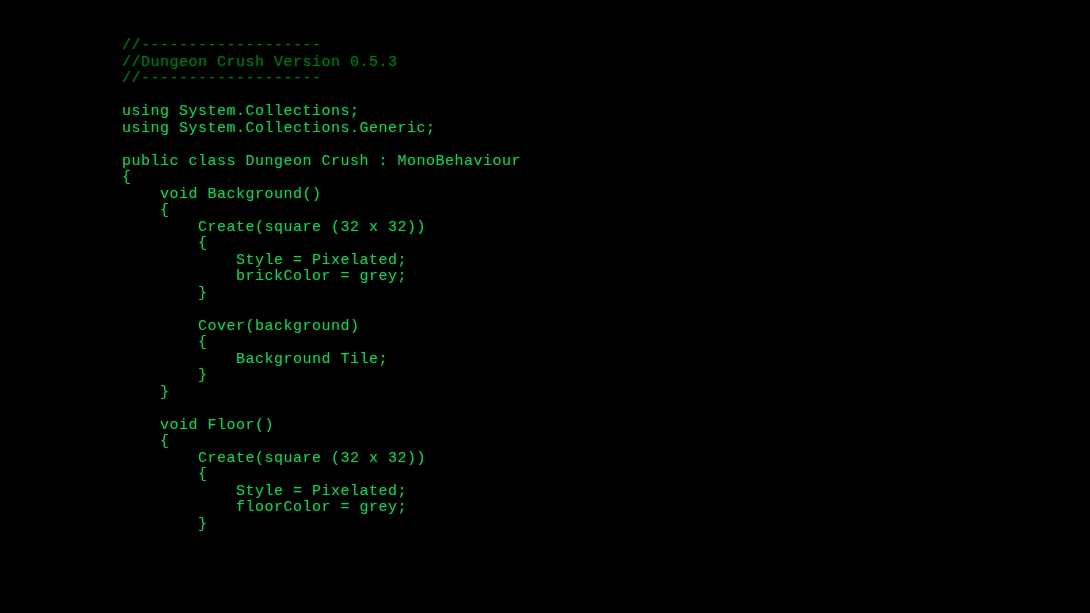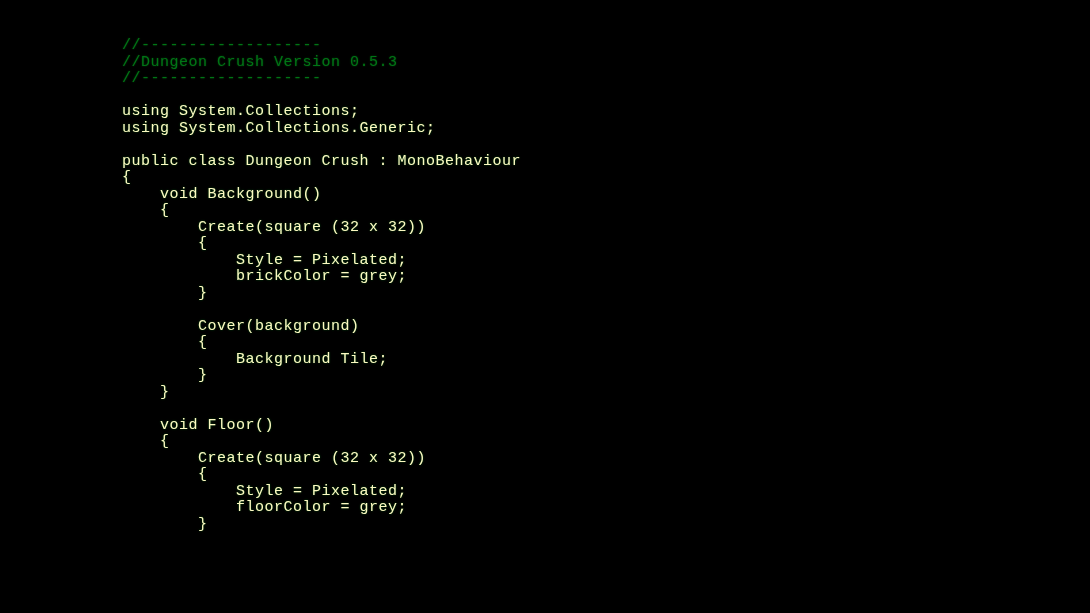--- a/index.html
+++ b/index.html
@@ -15,21 +15,21 @@
       font-family: 'Courier New', monospace;
       font-size: 15px;
       letter-spacing: 0.5px;
     }
     .code-container {
       padding-top: 38px;
       padding-left: 122px;
       white-space: pre;
     }
     .line {
-      color: #fef9c3;
+      color: #22c55e;
       line-height: 16.5px;
       text-shadow: 0 0 2px rgba(0, 212, 40, 0.4);
     }
     .line.comment {
       color: #008a1a;
       opacity: 0.85;
     }
     .line.blank {
       height: 16.5px;
     }

